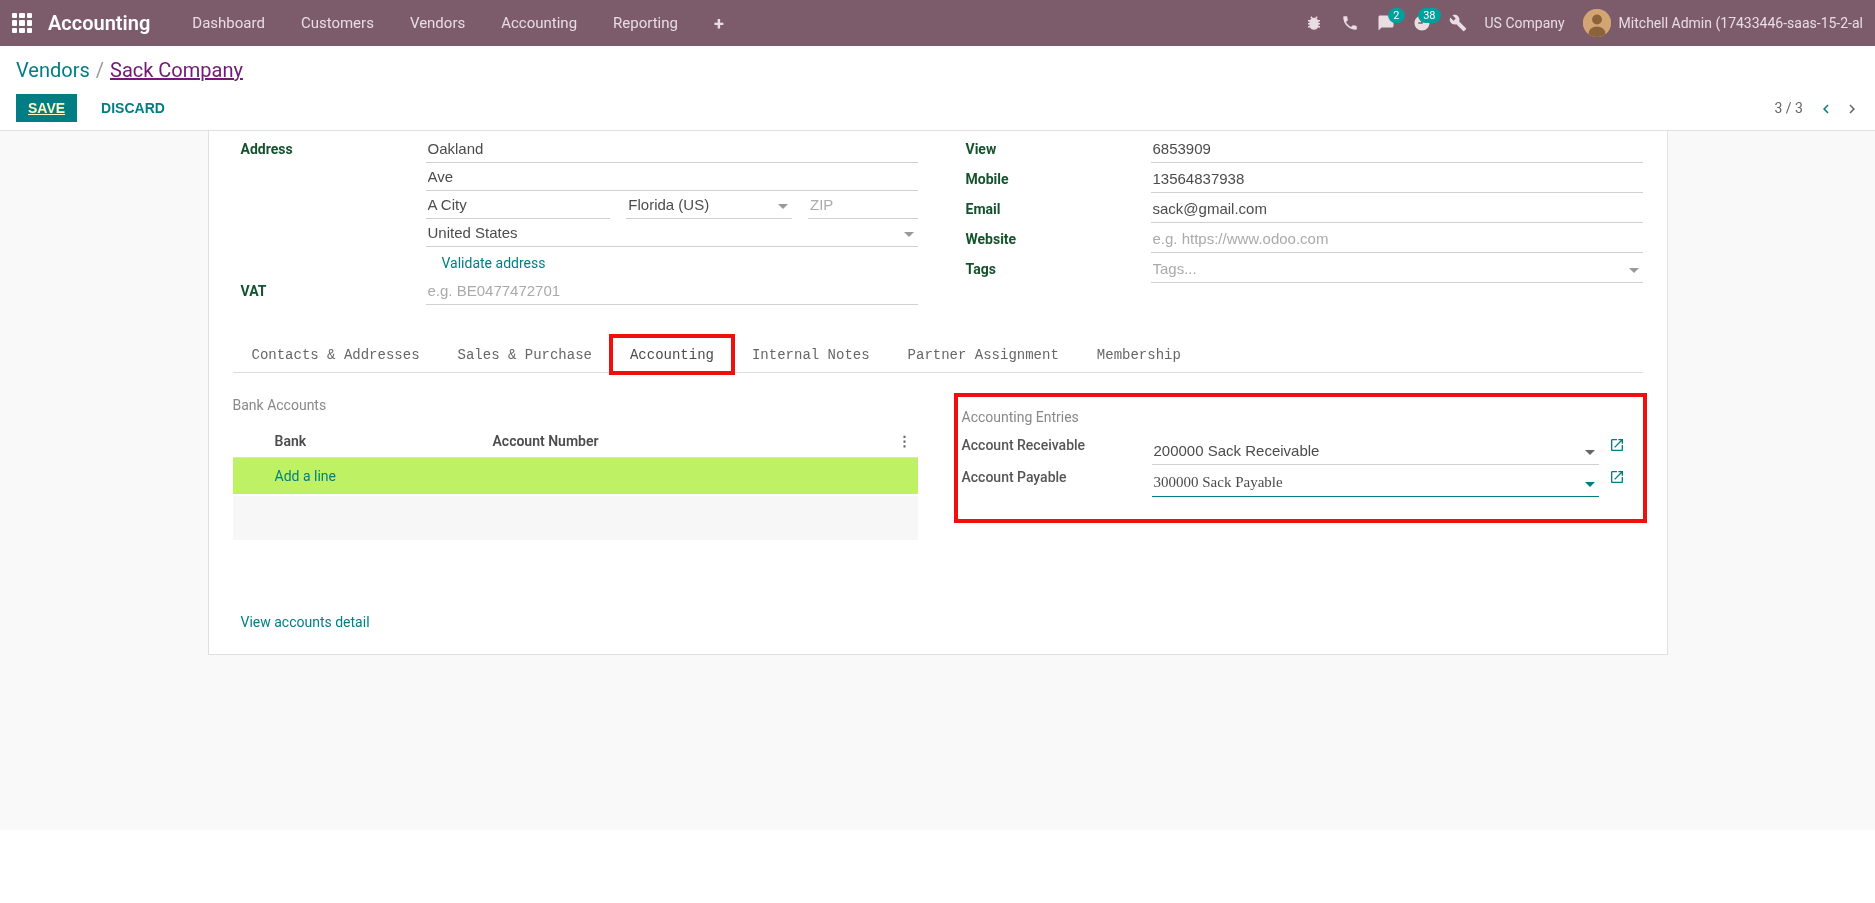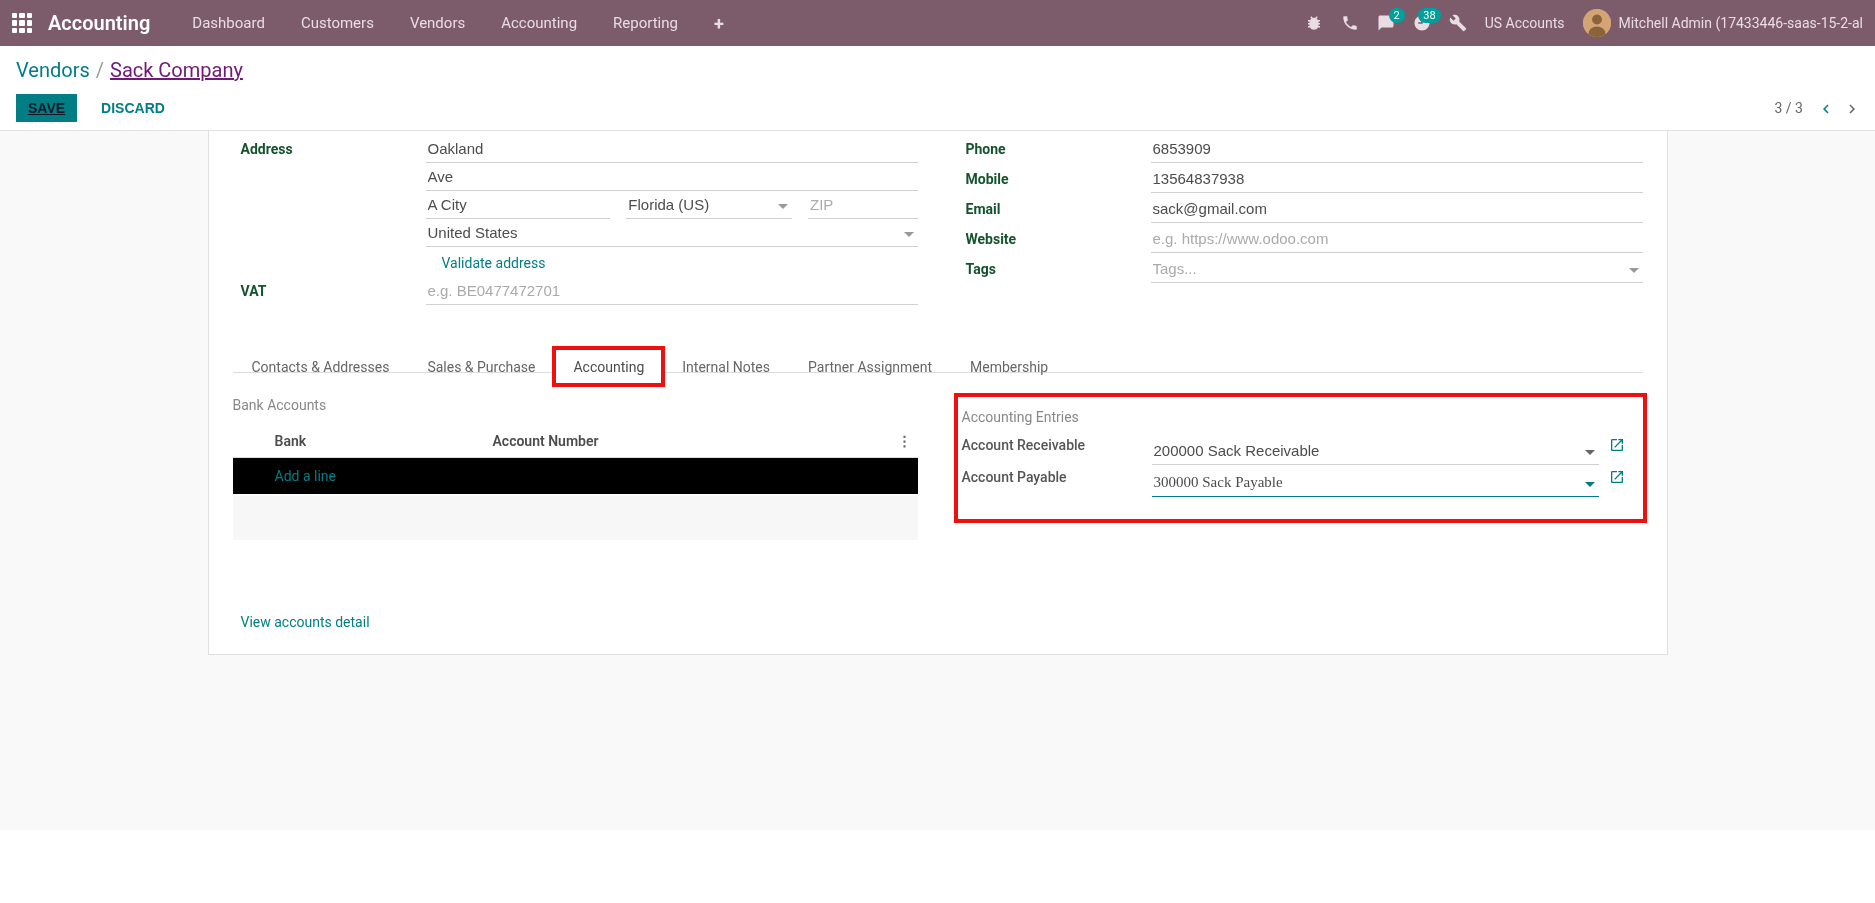--- a/index.html
+++ b/index.html
@@ -19,21 +19,21 @@
 .avatar { width: 28px; height: 28px; border-radius: 50%; background: #d4a574; display: flex; align-items: center; justify-content: center; overflow: hidden; }
 .avatar svg { width: 100%; height: 100%; }
 
 .control-panel { padding: 12px 16px 8px 16px; }
 .breadcrumb { display: flex; align-items: center; gap: 6px; font-size: 20px; margin-bottom: 12px; }
 .breadcrumb a { color: #017e84; text-decoration: none; }
 .breadcrumb .sep { color: #999; }
 .breadcrumb .current { color: #701a75; text-decoration: underline; }
 .cp-bottom { display: flex; align-items: center; }
 .btn { padding: 6px 12px; font-size: 14px; cursor: pointer; border: none; }
-.btn-primary { background: #017e84; color: #0f172a; font-weight: 600; text-decoration: underline; }
+.btn-primary { background: #017e84; color: #fef9c3; font-weight: 600; text-decoration: underline; }
 .btn-secondary { background: transparent; color: #017e84; font-weight: 600; margin-left: 12px; }
 .cp-right { margin-left: auto; display: flex; align-items: center; gap: 14px; color: #666; }
 .pager-arrows { display: flex; gap: 10px; }
 .arrow { cursor: pointer; color: #666; width: 16px; height: 16px; }
 
 .sheet-bg { background: #f9f9f9; border-top: 1px solid #e0e0e0; padding: 0 0 40px 0; min-height: 700px; }
 .sheet { background: #fff; border: 1px solid #e0e0e0; border-top: none; margin: 0 auto; max-width: 1460px; padding: 0 24px 24px 24px; }
 
 .form-row { display: flex; gap: 40px; }
 .form-col { flex: 1; }
@@ -43,32 +43,32 @@
 .input-line { border: none; border-bottom: 1px solid #d0d0d0; padding: 5px 2px; width: 100%; font-size: 15px; outline: none; color: #4c4c4c; background: transparent; }
 .input-line::placeholder { color: #aaa; }
 .addr-row { display: flex; gap: 16px; }
 .addr-row .input-line { flex: 1; }
 .select-wrap { position: relative; }
 .select-caret { position: absolute; right: 4px; top: 8px; color: #999; pointer-events: none; }
 .validate-link { color: #017e84; cursor: pointer; padding: 8px 0 4px 16px; display: inline-block; }
 .teal-underline { border-bottom-color: #017e84 !important; font-family: Liberation Serif, serif; }
 
 .tabs { display: flex; margin-top: 28px; border-bottom: 1px solid #ddd; }
-.tab { padding: 10px 18px; cursor: pointer; color: #666; border: 1px solid transparent; border-bottom: none; position: relative; top: 13px; }
+.tab { padding: 10px 18px; cursor: pointer; color: #666; border: 1px solid transparent; border-bottom: none; position: relative; top: 1px; font-family: Liberation Mono, monospace; }
 .tab.active { border-color: #ddd; background: #fff; color: #4c4c4c; }
 .tab.highlighted { outline: 4px solid #ef0f0f; outline-offset: -2px; z-index: 5; }
 
 .tab-content { padding: 24px 0; display: flex; gap: 40px; }
 .tab-col { flex: 1; }
 .section-title { color: #888; font-size: 14px; margin-bottom: 12px; }
 .table-head { display: flex; padding: 8px 0; font-weight: 600; border-bottom: 1px solid #ddd; }
 .table-head .th1 { width: 260px; padding-left: 42px; }
 .table-head .th2 { flex: 1; }
 .kebab { cursor: pointer; color: #666; padding: 0 6px; }
-.add-line { color: #017e84; cursor: pointer; padding: 10px 0 10px 42px; background: #000000; }
+.add-line { color: #017e84; cursor: pointer; padding: 10px 0 10px 42px; background: #bef264; }
 .spacer-row { height: 44px; background: #f7f7f7; margin-top: 2px; }
 
 .right-box { outline: 4px solid #ef0f0f; padding: 12px 18px 18px 4px; }
 .entry-row { display: flex; align-items: flex-start; margin-bottom: 4px; }
 .entry-label { width: 190px; font-weight: 500; color: #555; }
 .entry-field { flex: 1; position: relative; }
 .ext-icon { color: #017e84; cursor: pointer; margin-left: 10px; }
 .ext-icon svg { width: 16px; height: 16px; }
 
 .bottom-link { color: #017e84; cursor: pointer; margin-top: 50px; display: inline-block; padding-left: 8px; }
@@ -120,21 +120,21 @@
       <svg viewBox="0 0 24 24">
           <path fill="currentColor" d="M12 2C6.5 2 2 6.5 2 12s4.5 10 10 10 10-4.5 10-10S17.5 2 12 2zm.5 11H7v-2h4V6h2v7h-.5z"></path>
         </svg>
       <span class="badge">38</span>
     </div>
     <div class="nav-icon">
       <svg viewBox="0 0 24 24">
           <path fill="currentColor" d="M22.7 19l-9.1-9.1c.9-2.3.4-5-1.5-6.9-2-2-5-2.4-7.4-1.3L9 6 6 9 1.6 4.7C.4 7.1.9 10.1 2.9 12.1c1.9 1.9 4.6 2.4 6.9 1.5l9.1 9.1c.4.4 1 .4 1.4 0l2.3-2.3c.5-.4.5-1.1.1-1.4z"></path>
         </svg>
     </div>
-    <div class="company-name">US Accounts</div>
+    <div class="company-name">US Company</div>
     <div class="user-block">
       <div class="avatar">
         <svg viewBox="0 0 40 40">
             <circle cx="20" cy="20" r="20" fill="#d4a574"></circle>
             <circle cx="20" cy="15" r="7" fill="#8b6239"></circle>
             <ellipse cx="20" cy="35" rx="12" ry="10" fill="#8b6239"></ellipse>
           </svg>
       </div>
       <span>Mitchell Admin (17433446-saas-15-2-al</span>
     </div>
@@ -206,21 +206,21 @@
         <div class="field-row">
           <div class="field-label">VAT</div>
           <div class="field-value">
             <input class="input-line" placeholder="e.g. BE0477472701" style="">
           </div>
         </div>
       </div>
 
       <div class="form-col">
         <div class="field-row">
-          <div class="field-label">Phone</div>
+          <div class="field-label">View</div>
           <div class="field-value"><input class="input-line" value="6853909" style=""></div>
         </div>
         <div class="field-row">
           <div class="field-label">Mobile</div>
           <div class="field-value"><input class="input-line" value="13564837938" style=""></div>
         </div>
         <div class="field-row">
           <div class="field-label">Email</div>
           <div class="field-value"><input class="input-line" value="sack@gmail.com" style=""></div>
         </div>

